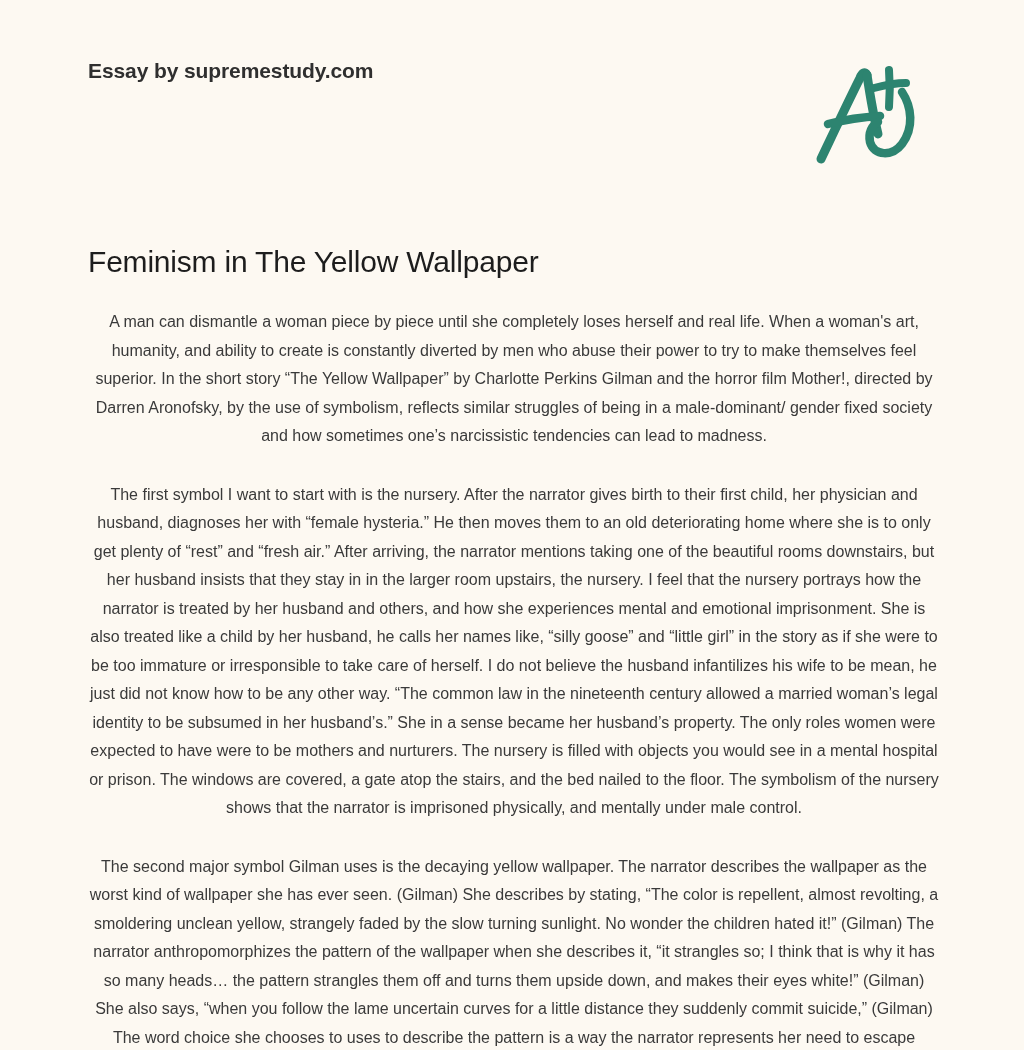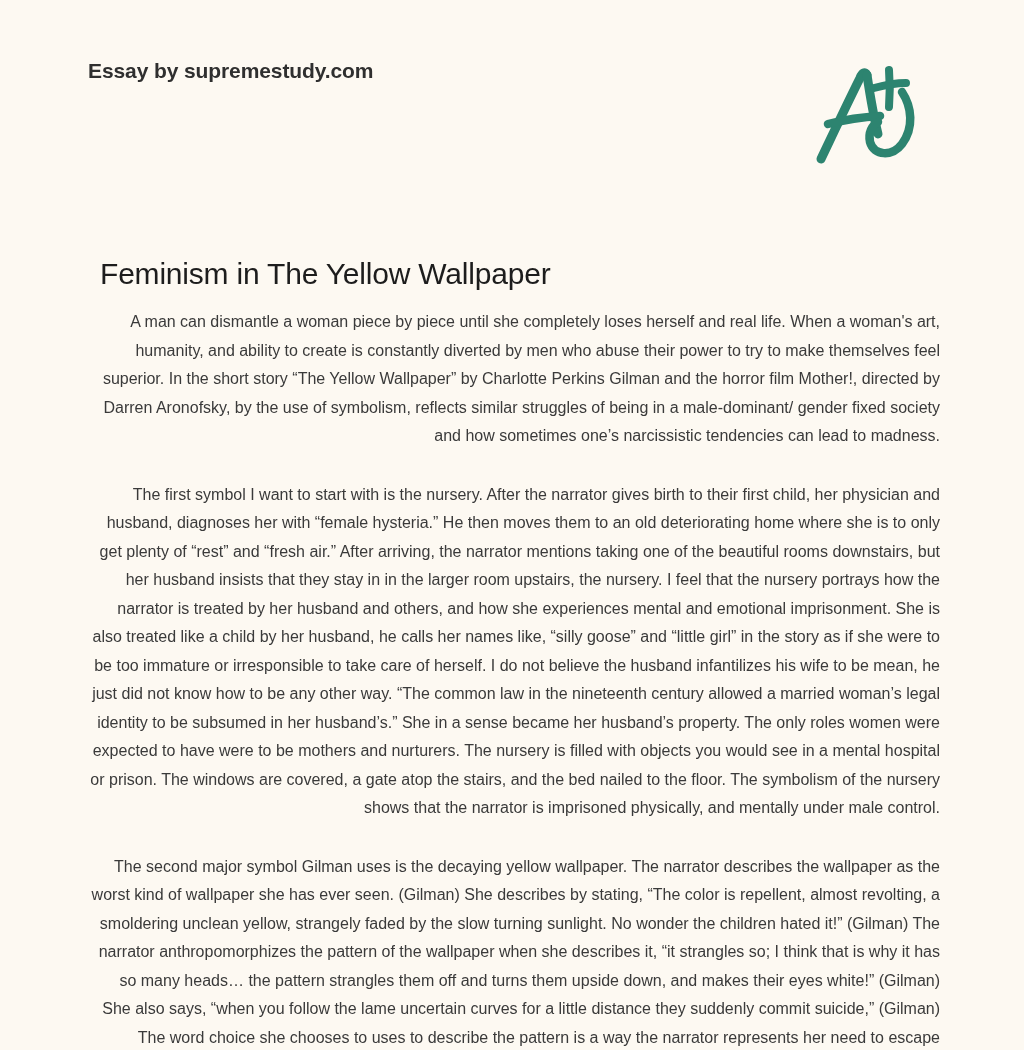--- a/index.html
+++ b/index.html
@@ -70,37 +70,37 @@
   
   .article-title {
     position: absolute;
     left: 88px;
     top: 243px;
     font-size: 30px;
     font-weight: 400;
     color: #1d1d1d;
     letter-spacing: -0.2px;
     line-height: 1.25;
-    margin: 12px;
+    margin: 0;
   }
 
   
   .article-body {
     position: absolute;
     left: 88px;
     top: 308px;
     width: 852px;
   }
 
   .article-body p {
     margin: 0 0 30px 0;
     font-size: 16px;
     line-height: 28.5px;
     color: #3a3a3a;
-    text-align: right;
+    text-align: center;
   }
   .article-body p:last-child {
     margin-bottom: 0;
   }
 </style>
 </head>
 <body>
 
 <div class="page">
 

